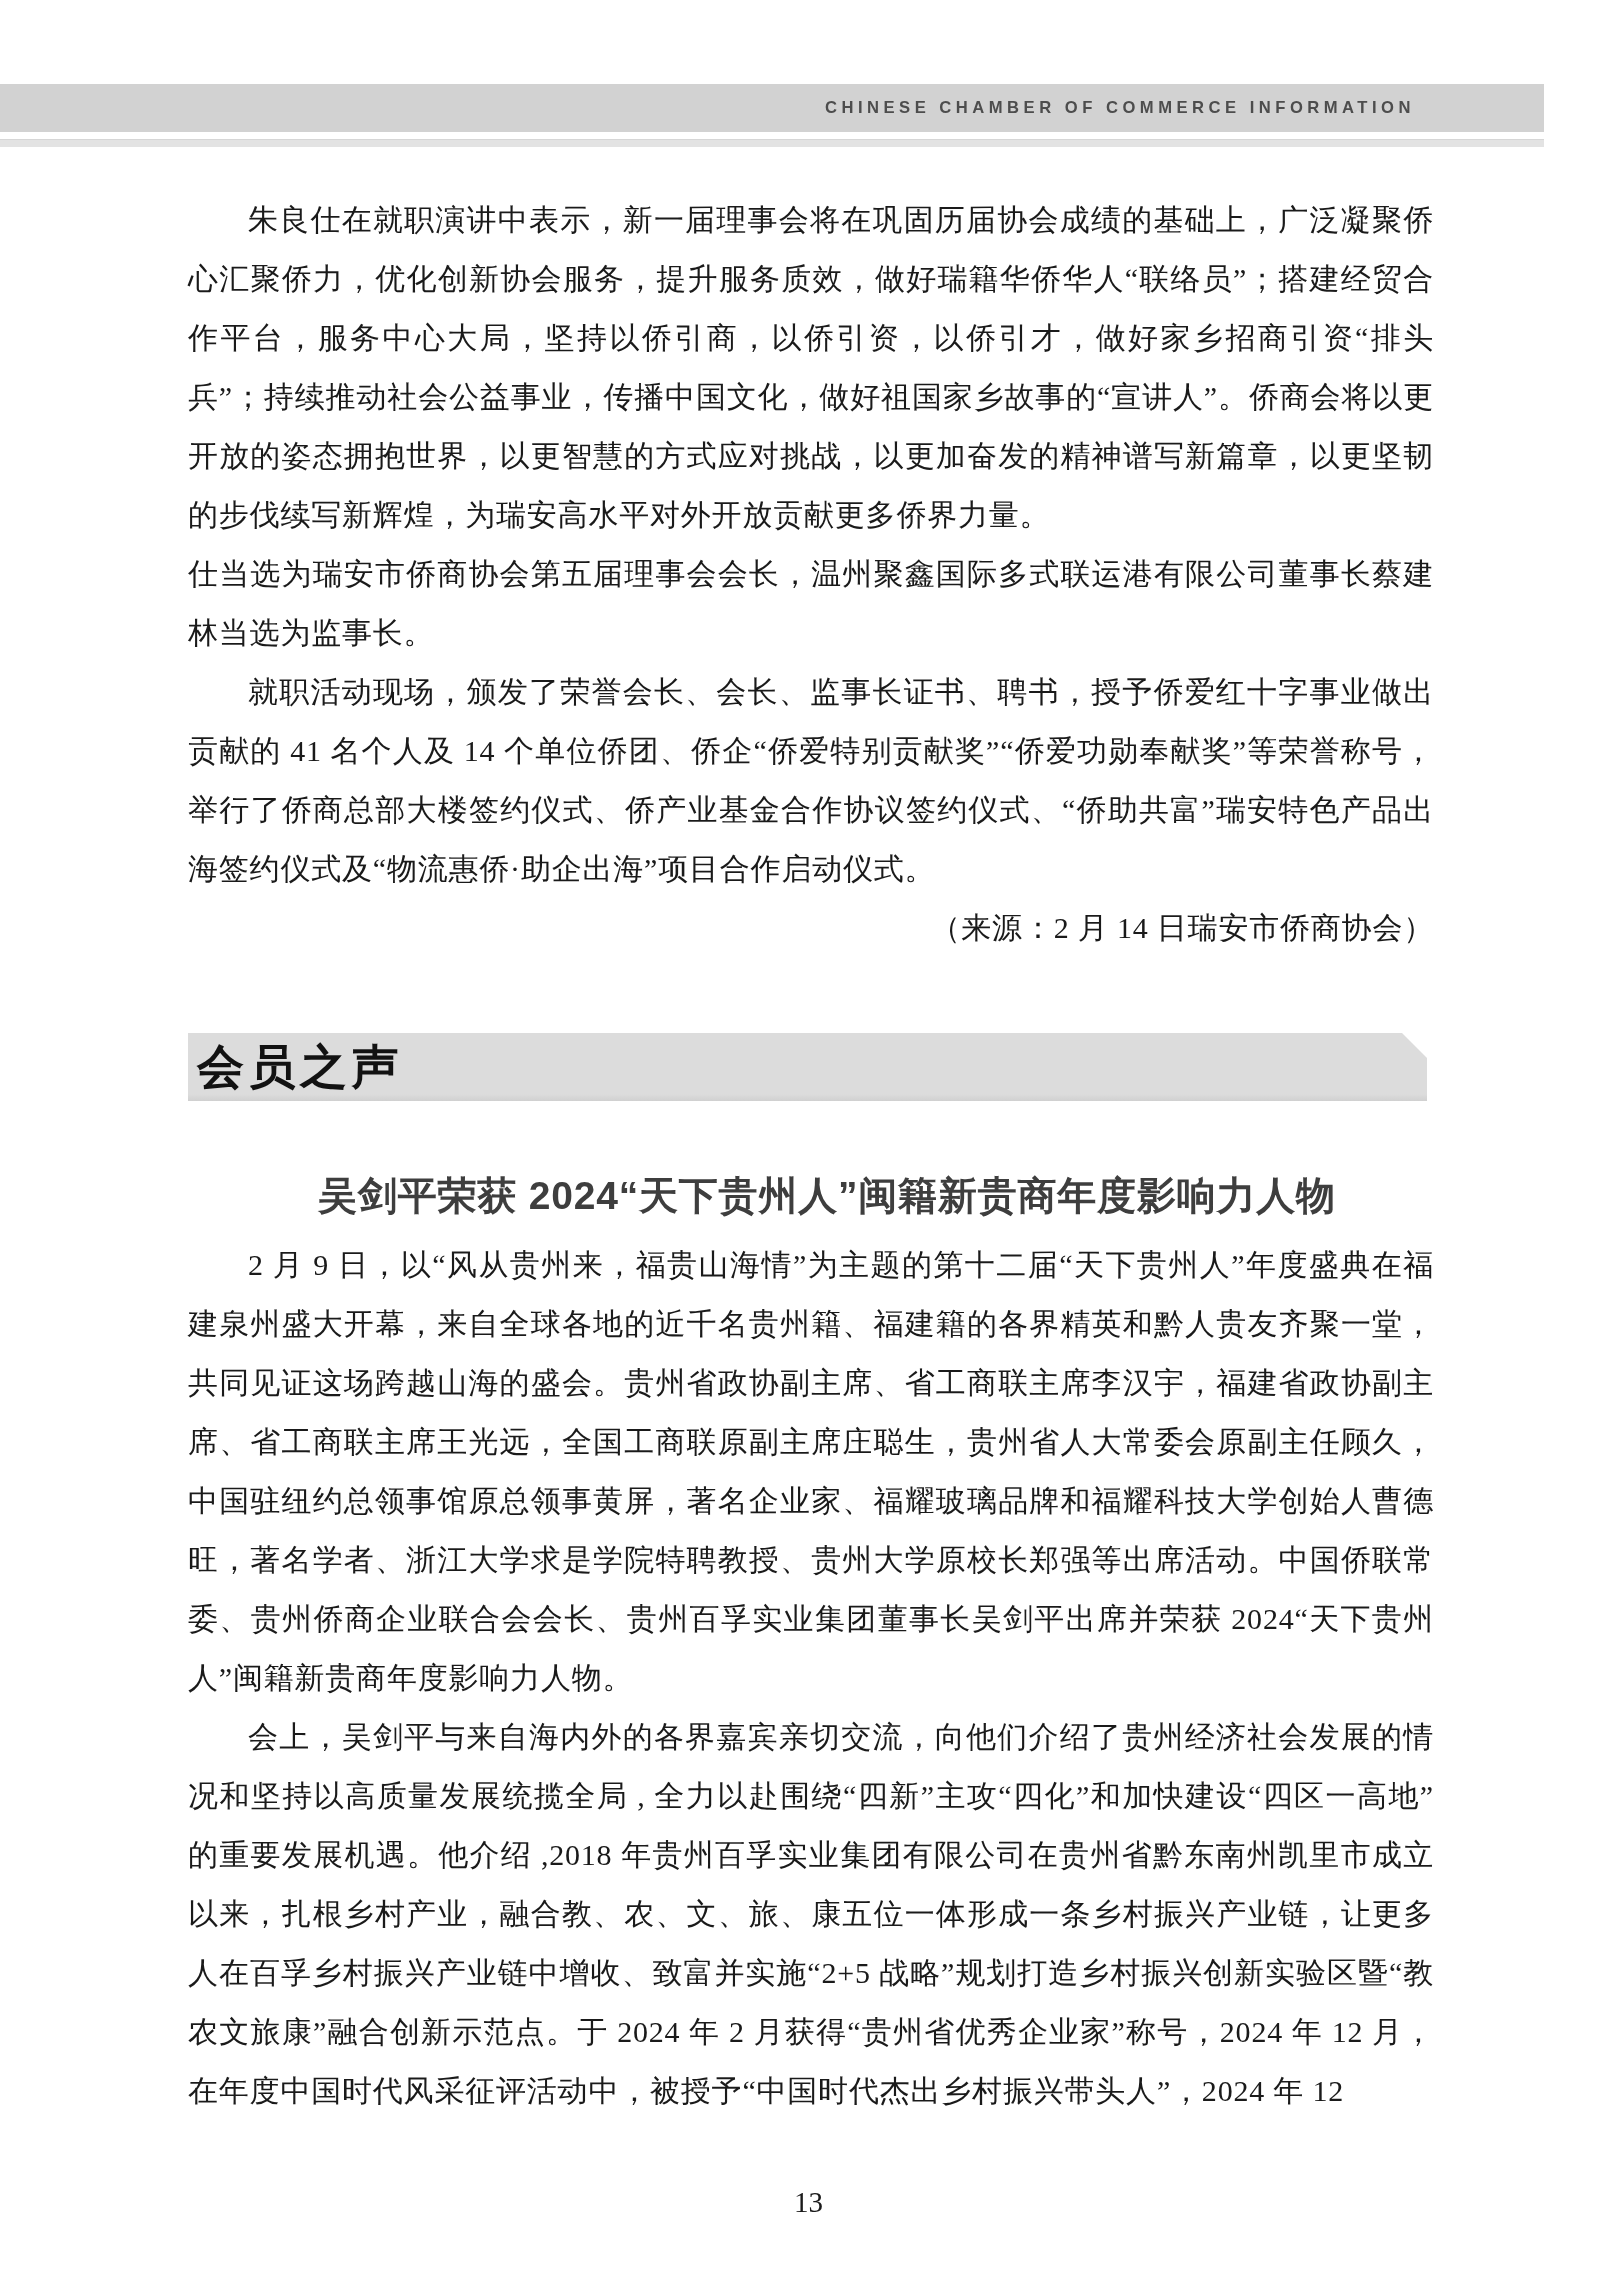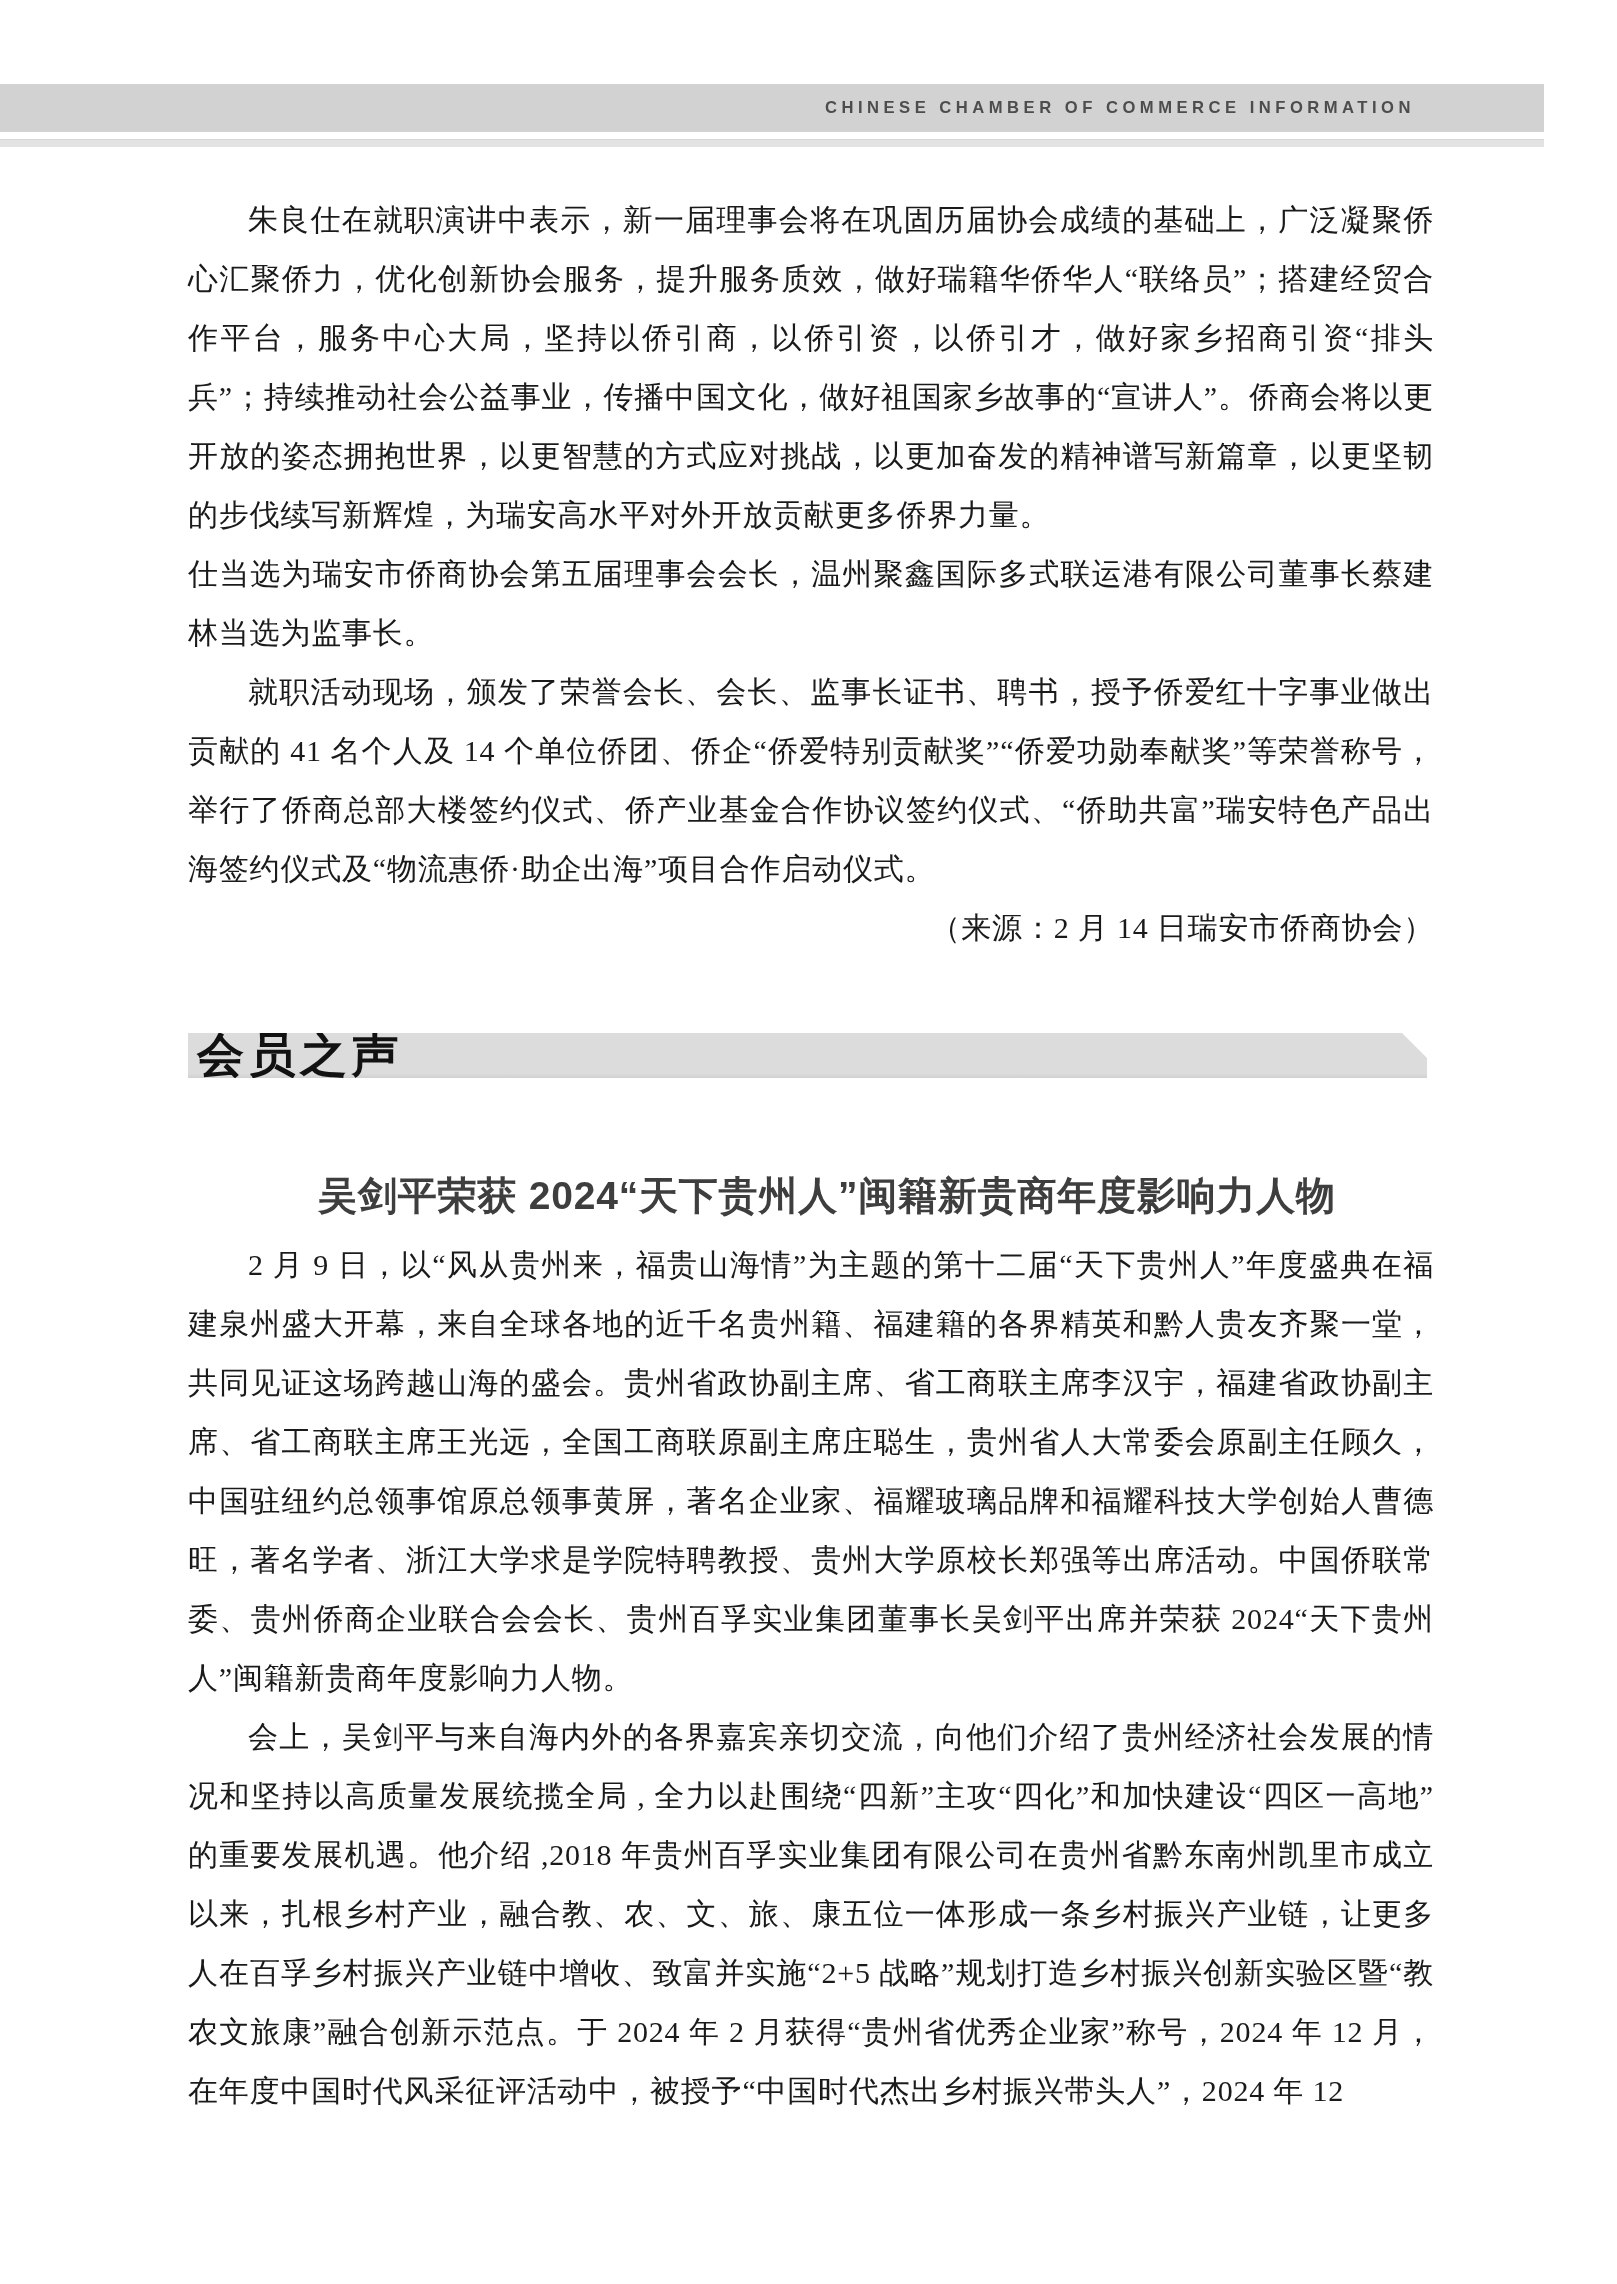--- a/index.html
+++ b/index.html
@@ -65,21 +65,21 @@
   .content p { margin: 0; }
   .content p.indent { text-indent: 2em; }
   .content p.source { text-align: right; }
 
   
   .member-banner {
     position: absolute;
     left: 188px;
     top: 1033px;
     width: 1239px;
-    height: 45px;
+    height: 68px;
     background: linear-gradient(180deg, #dcdcdc 0%, #dcdcdc 90%, #d0d0d0 100%);
     clip-path: polygon(0 0, calc(100% - 25px) 0, 100% 25px, 100% 100%, 0 100%);
     display: flex;
     align-items: center;
     padding-left: 9px;
     box-sizing: border-box;
   }
   .member-banner-label {
     font-family: "Liberation Serif", serif;
     font-size: 47px;
@@ -138,15 +138,16 @@
     <span class="member-banner-label">会员之声</span>
   </div>
 
   <h1 class="article-title">吴剑平荣获 2024“天下贵州人”闽籍新贵商年度影响力人物</h1>
 
   <div class="content section2">
     <p class="para indent">2 月 9 日，以“风从贵州来，福贵山海情”为主题的第十二届“天下贵州人”年度盛典在福建泉州盛大开幕，来自全球各地的近千名贵州籍、福建籍的各界精英和黔人贵友齐聚一堂，共同见证这场跨越山海的盛会。贵州省政协副主席、省工商联主席李汉宇，福建省政协副主席、省工商联主席王光远，全国工商联原副主席庄聪生，贵州省人大常委会原副主任顾久，中国驻纽约总领事馆原总领事黄屏，著名企业家、福耀玻璃品牌和福耀科技大学创始人曹德旺，著名学者、浙江大学求是学院特聘教授、贵州大学原校长郑强等出席活动。中国侨联常委、贵州侨商企业联合会会长、贵州百孚实业集团董事长吴剑平出席并荣获 2024“天下贵州人”闽籍新贵商年度影响力人物。</p>
     <p class="para indent">会上，吴剑平与来自海内外的各界嘉宾亲切交流，向他们介绍了贵州经济社会发展的情况和坚持以高质量发展统揽全局 , 全力以赴围绕“四新”主攻“四化”和加快建设“四区一高地”的重要发展机遇。他介绍 ,2018 年贵州百孚实业集团有限公司在贵州省黔东南州凯里市成立以来，扎根乡村产业，融合教、农、文、旅、康五位一体形成一条乡村振兴产业链，让更多人在百孚乡村振兴产业链中增收、致富并实施“2+5 战略”规划打造乡村振兴创新实验区暨“教农文旅康”融合创新示范点。于 2024 年 2 月获得“贵州省优秀企业家”称号，2024 年 12 月，在年度中国时代风采征评活动中，被授予“中国时代杰出乡村振兴带头人”，2024 年 12</p>
   </div>
 
+  <div class="page-number">13</div>
 
 </div>
 
 
 </body></html>

